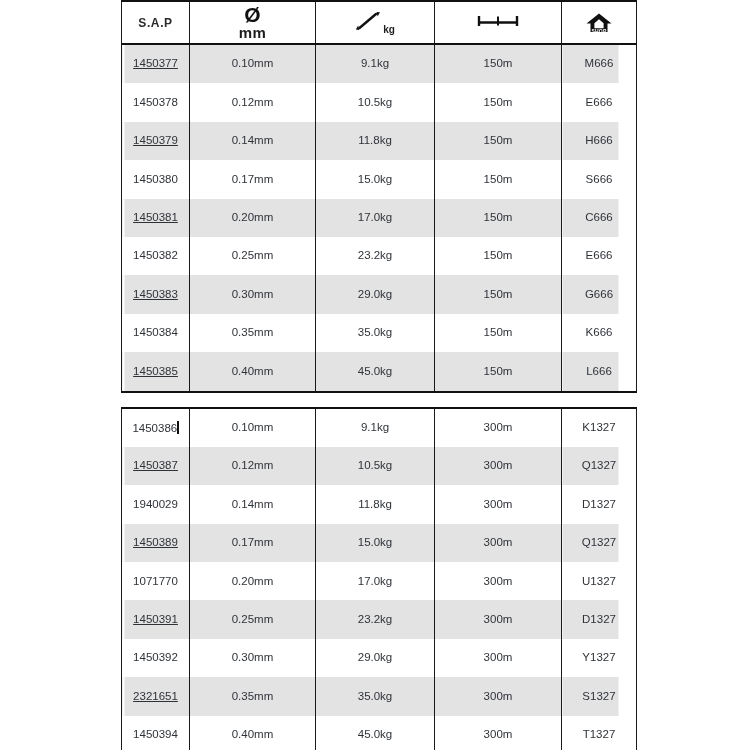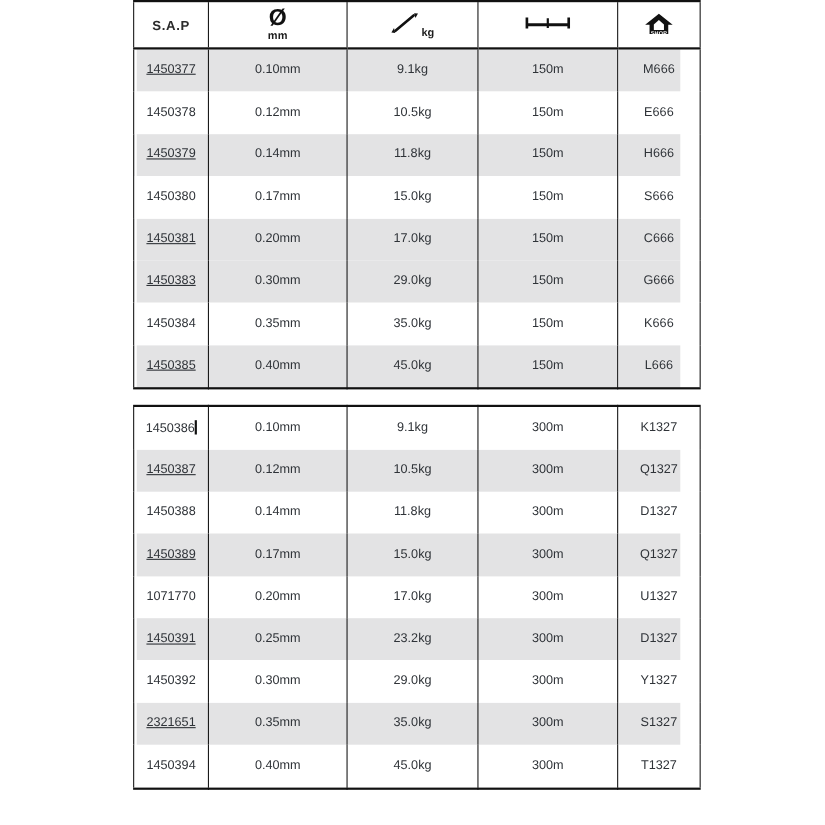--- a/index.html
+++ b/index.html
@@ -91,21 +91,21 @@
 
   
   .hdr-icon-wrap {
     display: flex;
     flex-direction: column;
     align-items: center;
     justify-content: center;
     line-height: 1;
   }
   .hdr-unit {
-    font-size: 10px;
+    font-size: 15px;
     font-weight: bold;
     color: #1d1d1d;
     margin-top: 1px;
     letter-spacing: 0.3px;
   }
   .dia-glyph {
     font-size: 21px;
     font-weight: bold;
     color: #111111;
     line-height: 0.95;
@@ -278,20 +278,37 @@
           <td class="col-str c-str">
             <span class="cell-text">17.0kg</span>
           </td>
           <td class="col-len c-len">
             <span class="cell-text">150m</span>
           </td>
           <td class="col-shop c-shop">
             <span class="cell-text">C666</span>
           </td>
         </tr>
+        <tr class="data-row">
+          <td class="col-sap c-sap">
+            <span class="cell-text">1450382</span>
+          </td>
+          <td class="col-dia c-dia">
+            <span class="cell-text">0.25mm</span>
+          </td>
+          <td class="col-str c-str">
+            <span class="cell-text">23.2kg</span>
+          </td>
+          <td class="col-len c-len">
+            <span class="cell-text">150m</span>
+          </td>
+          <td class="col-shop c-shop">
+            <span class="cell-text">E666</span>
+          </td>
+        </tr>
         <tr class="data-row shaded">
           <td class="col-sap c-sap">
             <span class="cell-text">1450383</span>
           </td>
           <td class="col-dia c-dia">
             <span class="cell-text">0.30mm</span>
           </td>
           <td class="col-str c-str">
             <span class="cell-text">29.0kg</span>
           </td>
@@ -368,21 +385,21 @@
           </td>
           <td class="col-len c-len">
             <span class="cell-text">300m</span>
           </td>
           <td class="col-shop c-shop">
             <span class="cell-text">Q1327</span>
           </td>
         </tr>
         <tr class="data-row">
           <td class="col-sap c-sap">
-            <span class="cell-text">1450388</span>
+            <span class="cell-text">1940029</span>
           </td>
           <td class="col-dia c-dia">
             <span class="cell-text">0.14mm</span>
           </td>
           <td class="col-str c-str">
             <span class="cell-text">11.8kg</span>
           </td>
           <td class="col-len c-len">
             <span class="cell-text">300m</span>
           </td>

